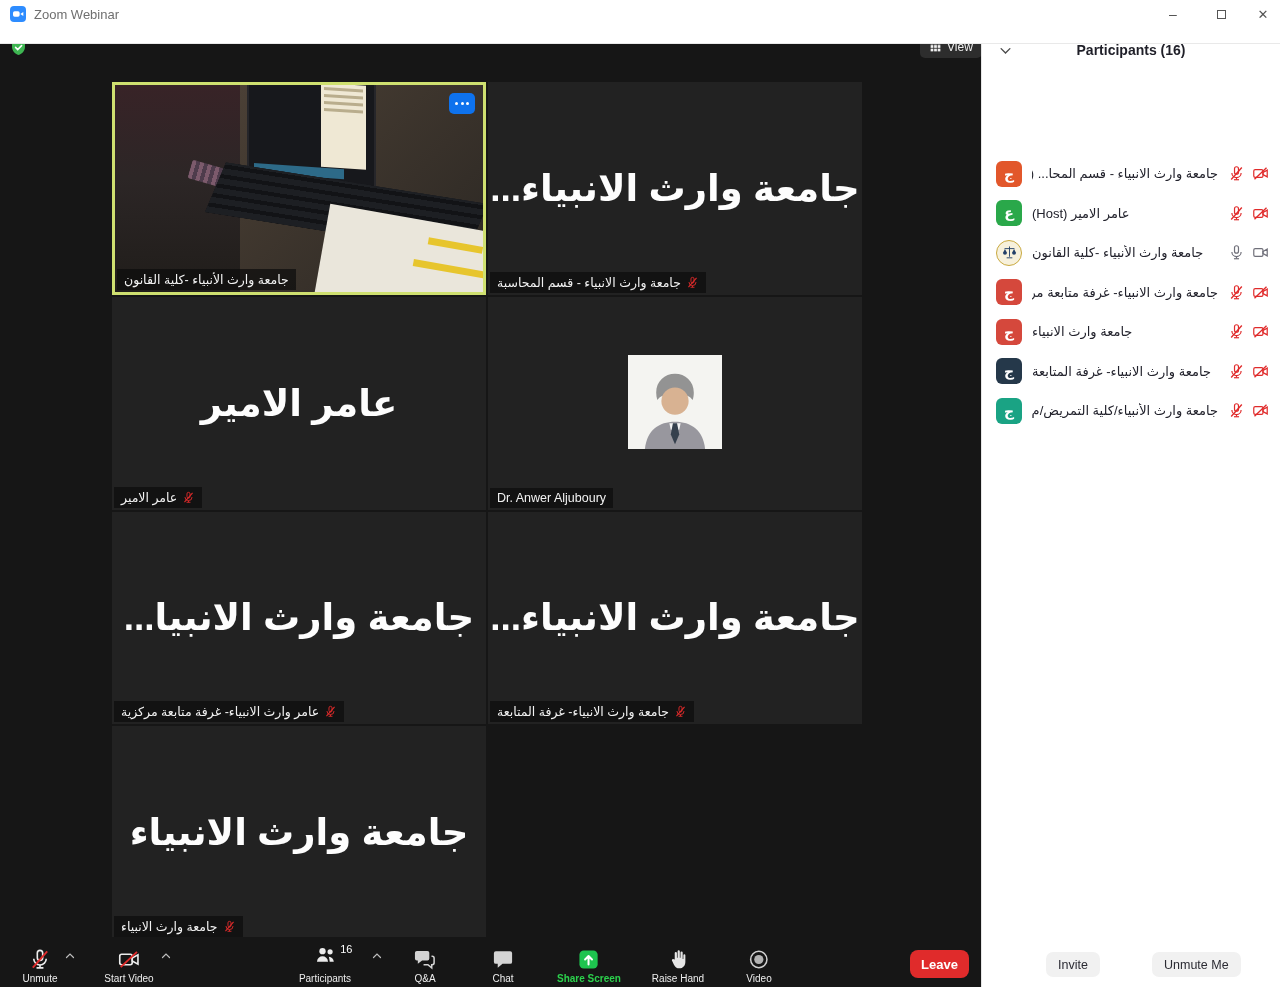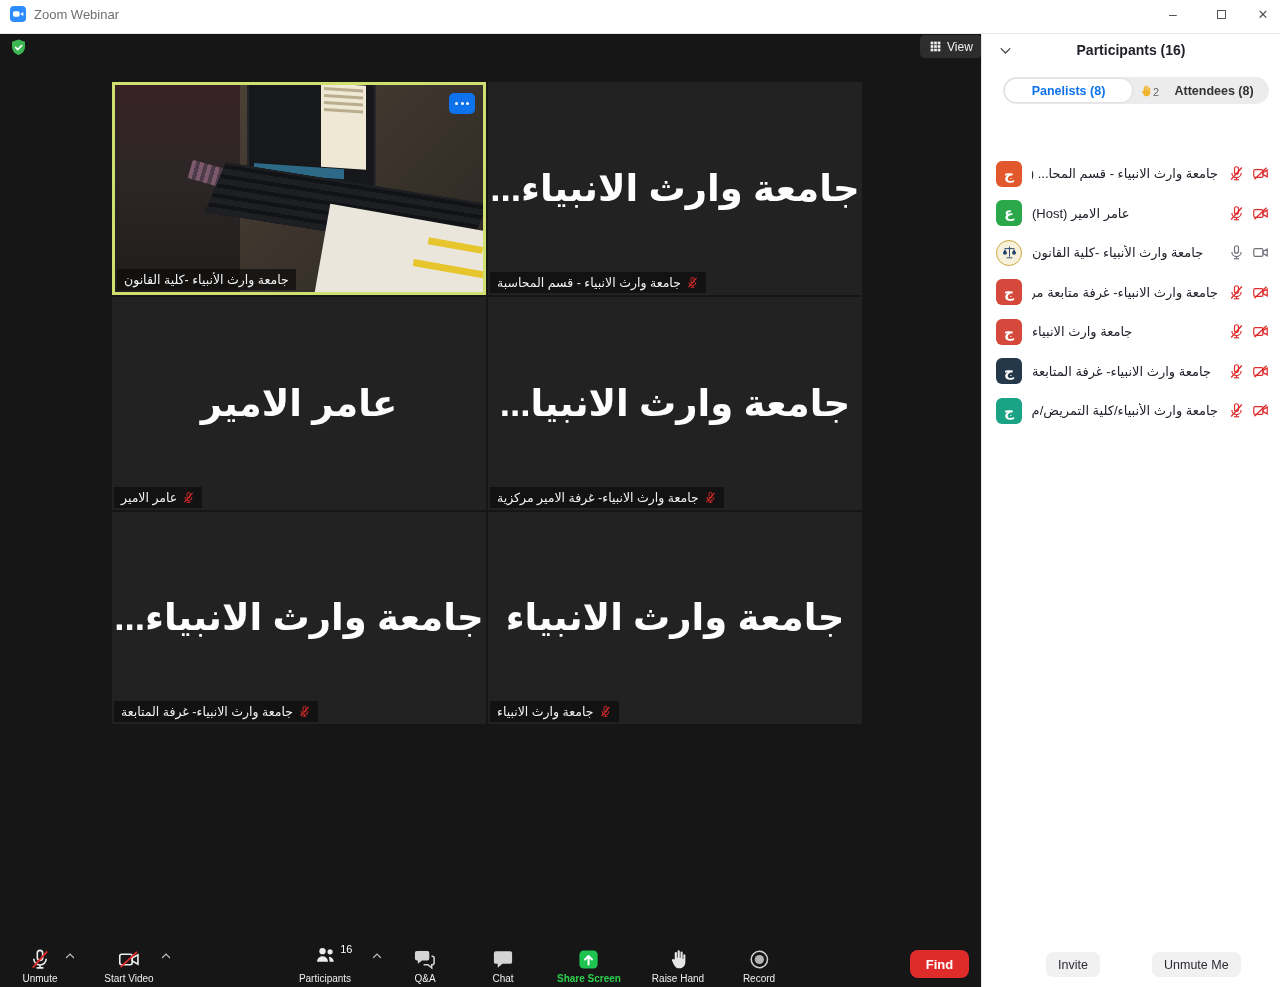--- a/index.html
+++ b/index.html
@@ -1,21 +1,21 @@
 <!DOCTYPE html>
 <html><head>
 <meta charset="utf-8">
 <style>
   * { margin:0; padding:0; box-sizing:border-box; }
   html,body { width:1280px; height:987px; overflow:hidden; background:#000; }
   body { font-family:"Liberation Sans","DejaVu Sans",sans-serif; position:relative; }
   .stage { position:absolute; inset:0; width:1280px; height:987px; background:#fff; }
 
   
-  .titlebar { position:absolute; left:0; top:0; width:1280px; height:34px; background:#ffffff; border-bottom:1px solid #e9e9e9; z-index:30; }
+  .titlebar { position:absolute; left:0; top:0; width:1280px; height:44px; background:#ffffff; border-bottom:1px solid #e9e9e9; z-index:30; }
   .tb-logo { position:absolute; left:10px; top:6px; width:16px; height:16px; }
   .tb-title { position:absolute; left:34px; top:7px; font-size:13px; color:#6f6f6f; }
   .winctl { position:absolute; top:0; height:28px; width:30px; display:flex; align-items:center; justify-content:center; color:#555; }
   .winctl.min { left:1158px; font-size:14px; }
   .winctl.max { left:1206px; }
   .winctl.max .sq { width:9px; height:9px; border:1.2px solid #555; display:inline-block; }
   .winctl.close { left:1248px; font-size:13px; }
 
   
   .main { position:absolute; left:0; top:28px; width:981px; height:959px; background:#161616; }
@@ -268,25 +268,33 @@
       <div class="tile">
         <div class="bigname" dir="rtl">عامر الامير</div>
         <div class="vlabel">
           <span class="nm" dir="rtl">عامر الامير</span>
           <svg class="ic red" style="width:13px;height:13px">
               <use href="#i-mic-off"></use>
             </svg>
         </div>
       </div>
 
+      <div class="tile">
+        <svg class="photo">
+            <use href="#i-portrait"></use>
+          </svg>
+        <div class="vlabel">
+          <span class="nm">Dr. Anwer Aljuboury</span>
+        </div>
+      </div>
 
       <div class="tile">
         <div class="bigname" dir="rtl">جامعة وارث  الانبيا...</div>
         <div class="vlabel">
-          <span class="nm" dir="rtl">جامعة وارث  الانبياء- غرفة الامير مركزية</span>
+          <span class="nm" dir="rtl">عامر وارث  الانبياء- غرفة متابعة مركزية</span>
           <svg class="ic red" style="width:13px;height:13px">
               <use href="#i-mic-off"></use>
             </svg>
         </div>
       </div>
 
       <div class="tile">
         <div class="bigname" dir="rtl">جامعة وارث الانبياء...</div>
         <div class="vlabel">
           <span class="nm" dir="rtl">جامعة وارث الانبياء- غرفة المتابعة</span>
@@ -367,43 +375,33 @@
         <svg width="23" height="23" style="color:#e6e6e6">
             <use href="#i-hand"></use>
           </svg>
         <span class="lbl">Raise Hand</span>
       </div>
 
       <div class="tb-item" style="left:759px">
         <svg width="23" height="23" style="color:#cfcfcf">
             <use href="#i-record"></use>
           </svg>
-        <span class="lbl">Record</span>
-      </div>
-
-      <button class="leavebtn">Find</button>
+        <span class="lbl">Video</span>
+      </div>
+
+      <button class="leavebtn">Leave</button>
     </div>
   </div>
 
   <div class="sidebar">
     <svg class="sb-collapse">
         <use href="#i-chevdown"></use>
       </svg>
     <div class="sb-title">Participants (16)</div>
 
-    <div class="tabs">
-      <div class="tab-active">Panelists (8)</div>
-      <div class="tab-hand">
-        <svg>
-            <use href="#i-hand"></use>
-          </svg>
-        <span class="n">2</span>
-      </div>
-      <div class="tab-attendees">Attendees (8)</div>
-    </div>
 
 
     <div class="plist">
 
       <div class="p-row">
         <span class="avatar" style="background: rgb(226, 87, 43);">ج</span>
         <span class="p-name" dir="rtl">جامعة وارث الانبياء - قسم المحا... (Me)</span>
         <span class="p-icons">
           <svg class="ic red">
               <use href="#i-mic-off"></use>

